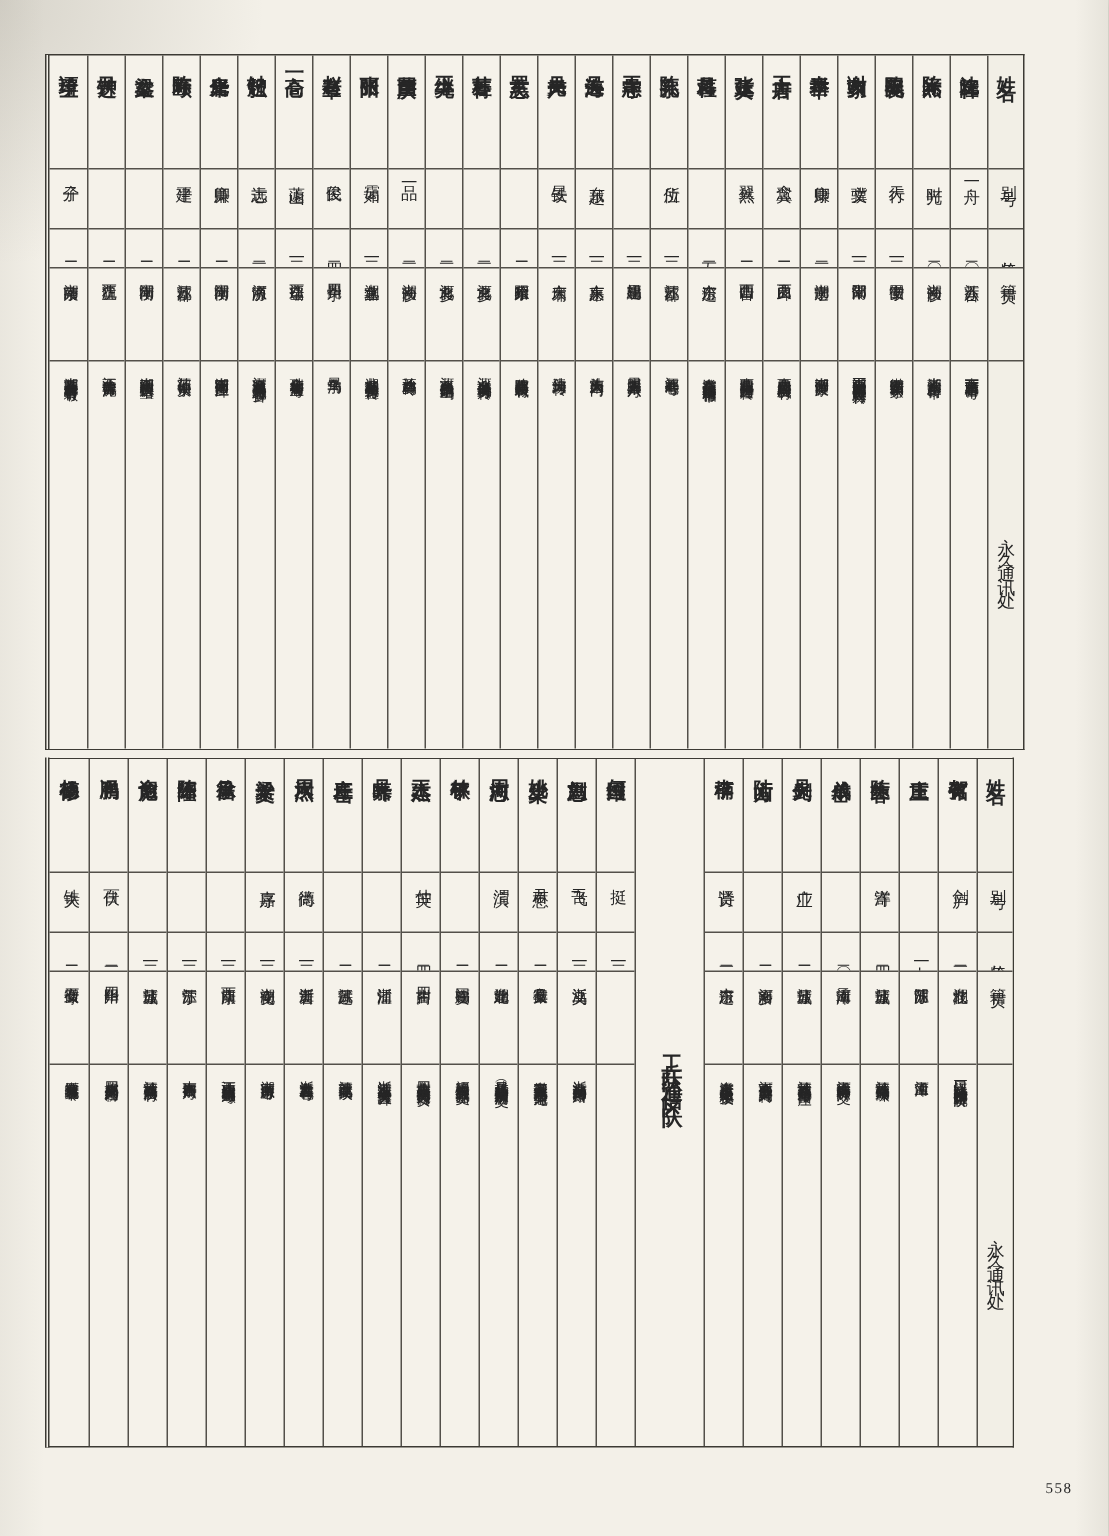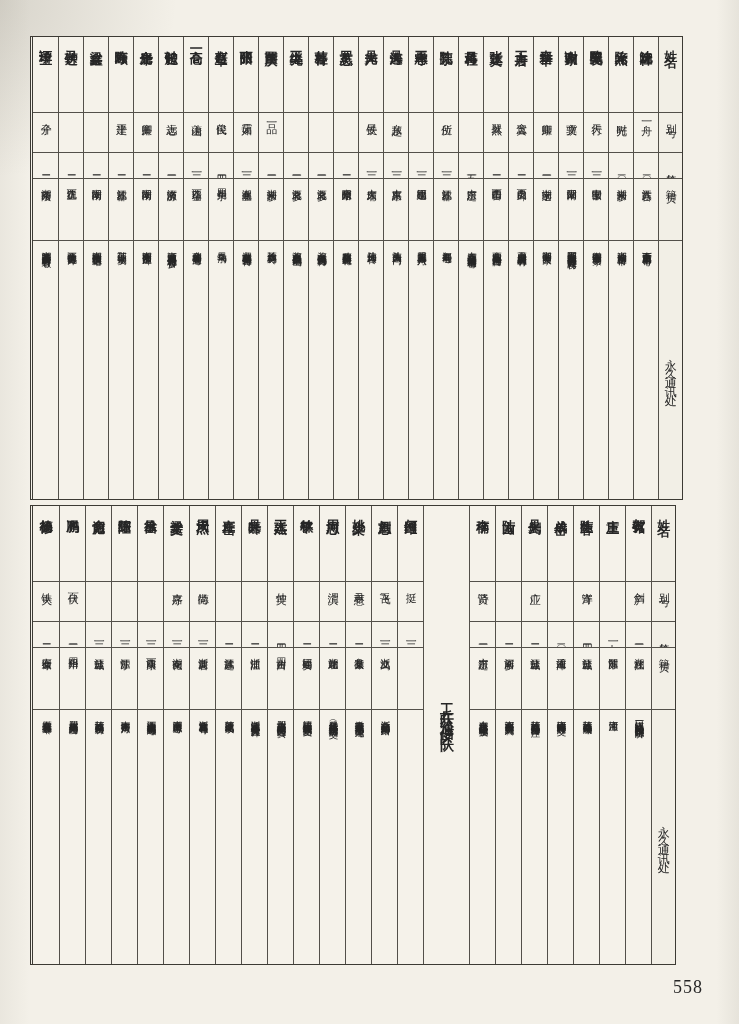--- a/index.html
+++ b/index.html
@@ -61,22 +61,22 @@
   .header .t-name{letter-spacing:5px;font-weight:bold;}
   .header .t-alias{letter-spacing:4px;}
   .header .t-native{letter-spacing:3px;font-size:11px;}
   .header .c-address{align-items:center;}
   .header .t-address{font-size:12px;height:auto;letter-spacing:9px;}
   .divider-label{
     writing-mode:vertical-rl;text-orientation:upright;
     font-size:14px;font-weight:bold;letter-spacing:6px;margin-top:185px;
   }
   .page-number{
-    position:absolute;right:36px;bottom:26px;
-    font-size:18px;letter-spacing:1px;
+    position:absolute;right:24px;bottom:26px;
+    font-size:10px;letter-spacing:1px;
   }
 </style>
 </head>
 <body>
 
 <div class="page">
 
   <div class="roster" id="table-top">
     <div class="col header">
       <div class="cell c-name">

